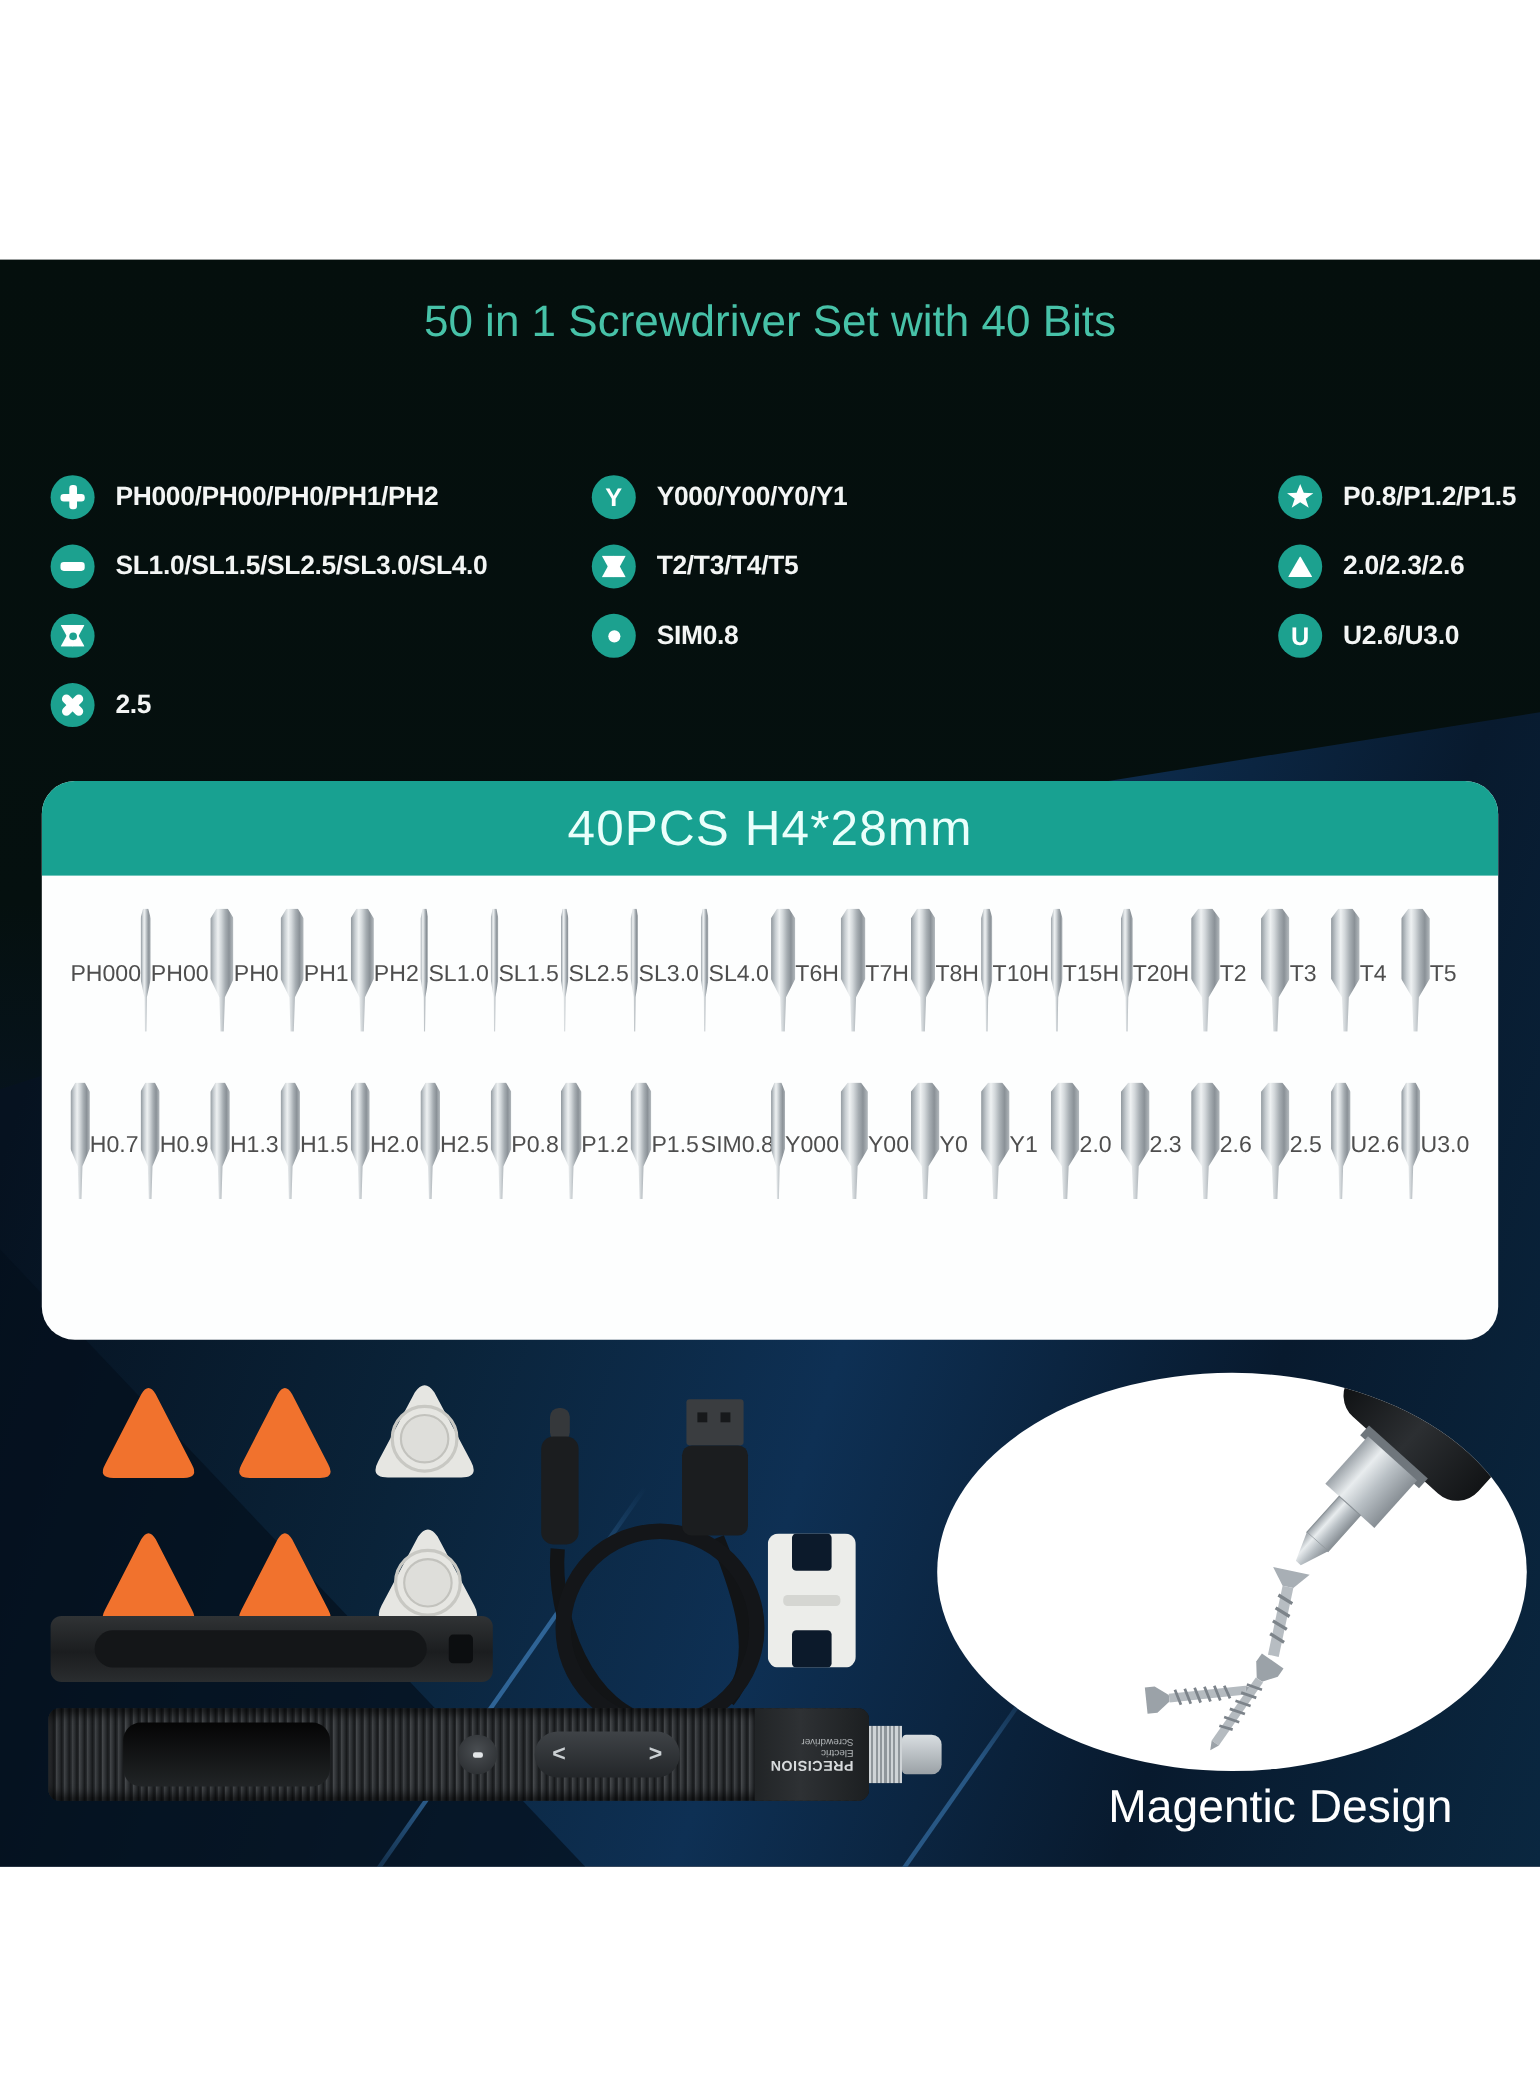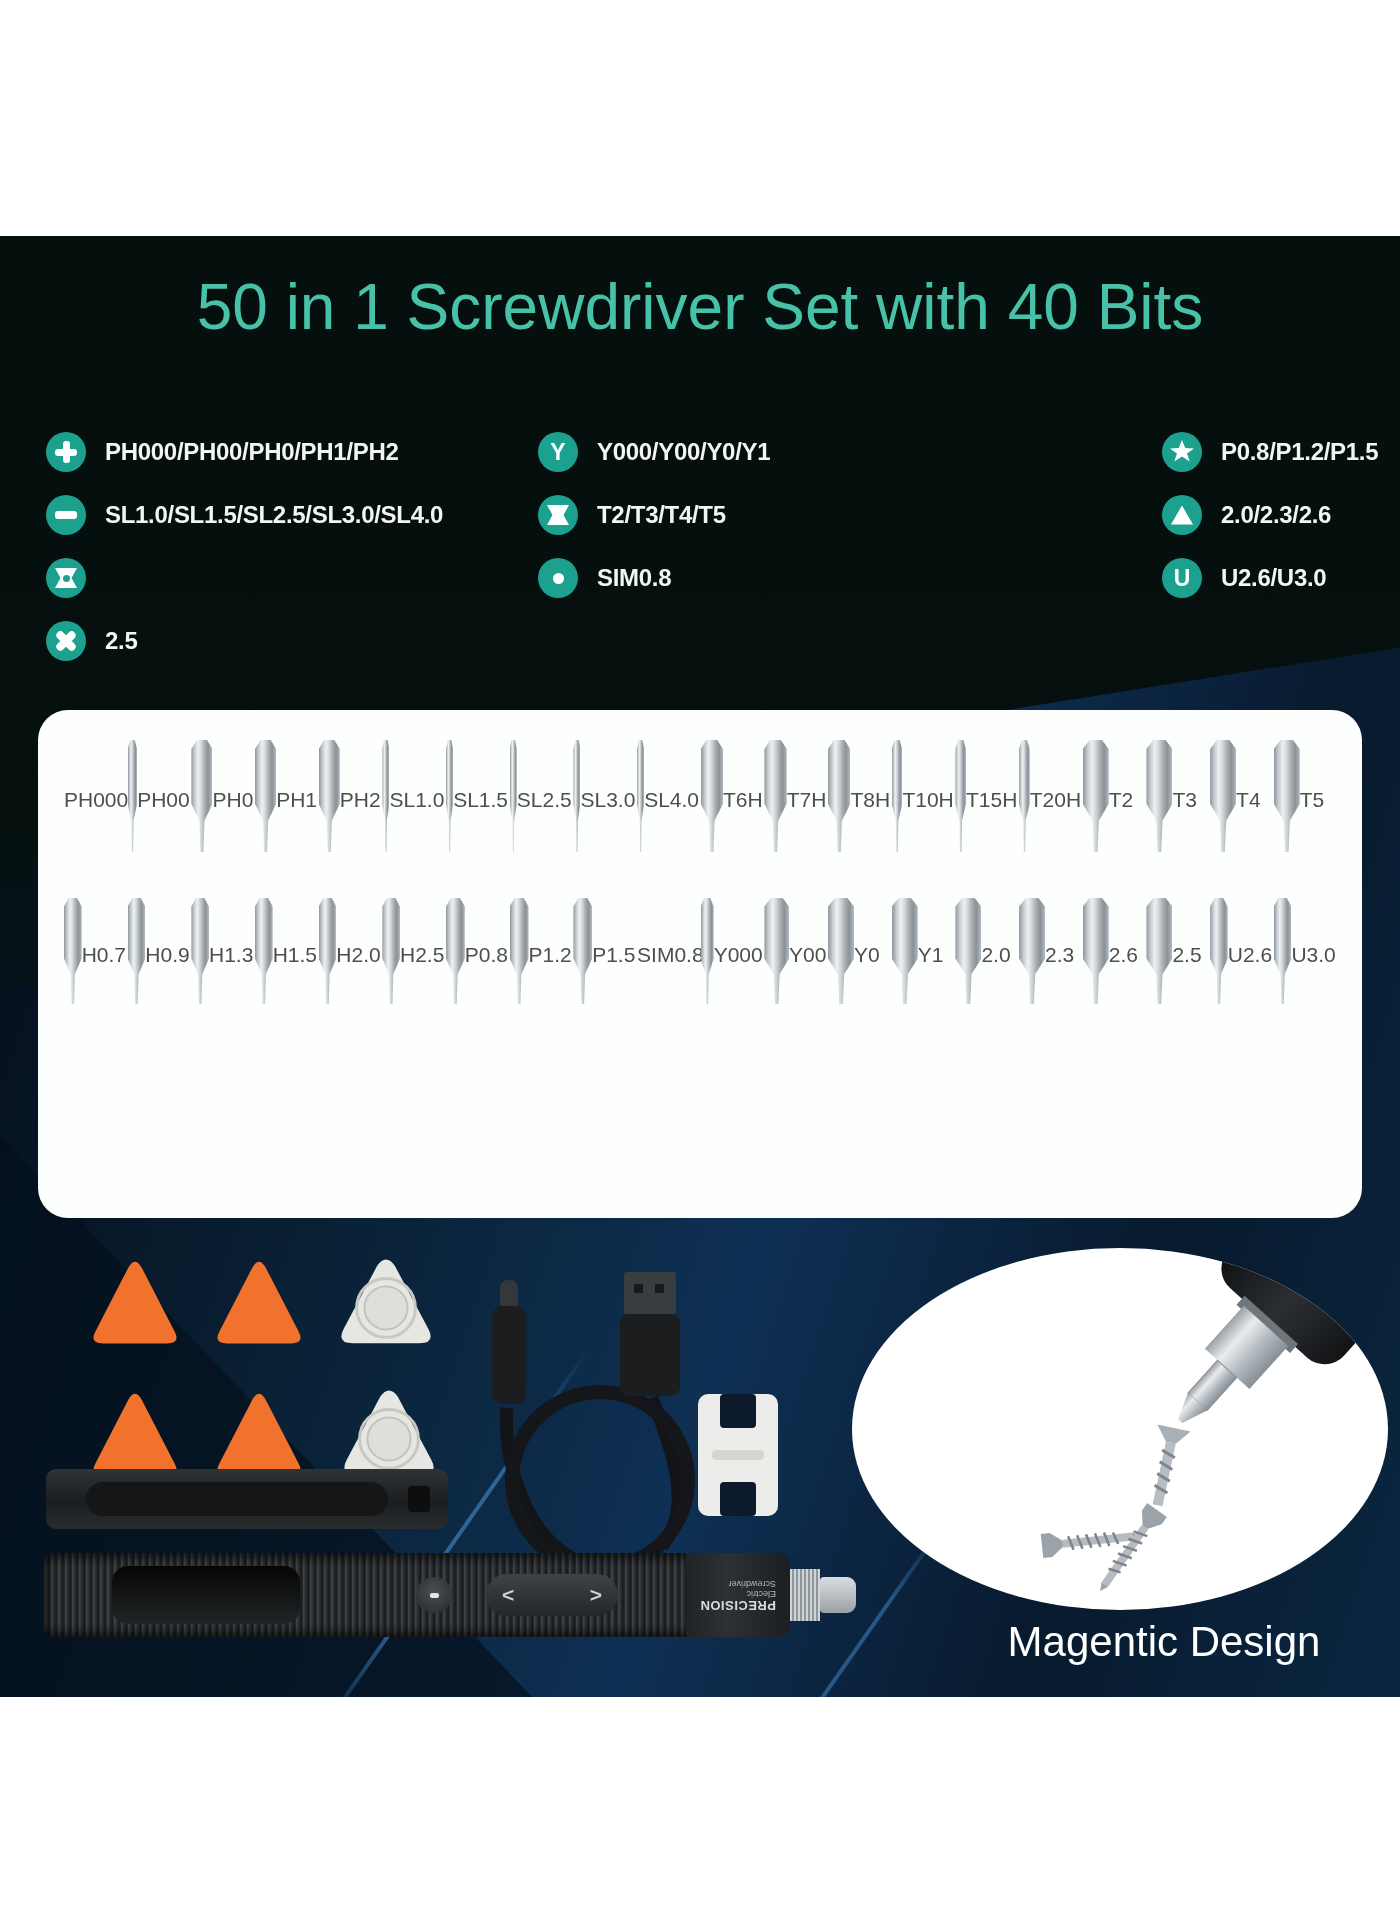--- a/index.html
+++ b/index.html
@@ -11,21 +11,21 @@
   .wedge1{position:absolute;left:0;top:390px;width:1400px;height:1071px;
         background:linear-gradient(108deg,#061220 8%,#0a2339 34%,#0e3054 55%,#081a2e 78%,#0a2740 100%);
         clip-path:polygon(0 34%,52% 12%,100% 2%,100% 100%,0 100%);}
   .wedge2{position:absolute;left:0;top:900px;width:1400px;height:561px;background:#04101c;opacity:.7;
         clip-path:polygon(0 0,38% 100%,0 100%);}
   .streak{position:absolute;width:4px;background:linear-gradient(180deg,rgba(47,100,150,0),#2f6496 30%,#2f6496 70%,rgba(47,100,150,0));transform-origin:top left;}
   .streak1{left:585px;top:1115px;height:470px;transform:rotate(35deg);}
   .streak2{left:940px;top:1290px;height:310px;transform:rotate(35deg);opacity:.8;}
   
   .title{position:absolute;left:0;top:34px;width:100%;text-align:center;
-         font-size:64px;font-weight:500;color:#47c2a8;letter-spacing:0px;}
+         font-size:40px;font-weight:500;color:#47c2a8;letter-spacing:0px;}
   
   .spec-col{position:absolute;top:196px;}
   .col1{left:46px;} .col2{left:538px;} .col3{left:1162px;}
   .spec-item{display:flex;align-items:center;height:40px;margin-bottom:23px;}
   .spec-icon{position:relative;flex:0 0 40px;width:40px;height:40px;border-radius:50%;
              background:#1ca18f;display:flex;align-items:center;justify-content:center;margin-right:19px;}
   .spec-label{color:#f3f5f4;font-size:24px;font-weight:600;white-space:nowrap;letter-spacing:-0.3px;}
   .spec-icon i{display:block;}
   .icon-plus i{position:relative;width:22px;height:7px;background:#fff;border-radius:3px;}
   .icon-plus i::after{content:"";position:absolute;left:7.5px;top:-7.5px;width:7px;height:22px;background:#fff;border-radius:3px;}
@@ -168,20 +168,21 @@
       </div>
       <div class="spec-item">
         <span class="spec-icon icon-letter">
             <span>U</span>
           </span>
         <span class="spec-label">U2.6/U3.0</span>
       </div>
     </div>
 
     <div class="panel">
+      <div class="panel-header">40PCS H4*28mm</div>
       <div class="bits-row r1">
         <div class="slot">
             <div class="bit"></div>
             <div class="lbl">PH000</div>
           </div>
         <div class="slot">
             <div class="bit"></div>
             <div class="lbl">PH00</div>
           </div>
         <div class="slot">

